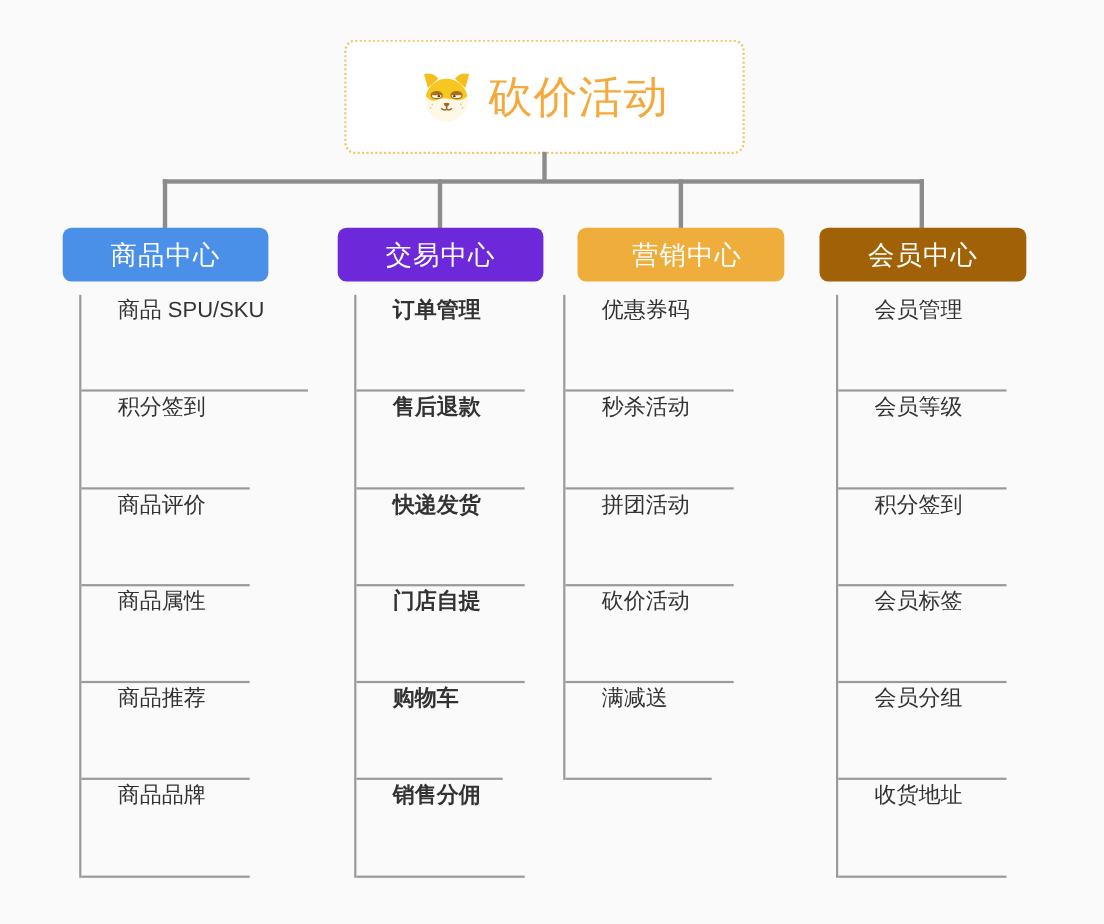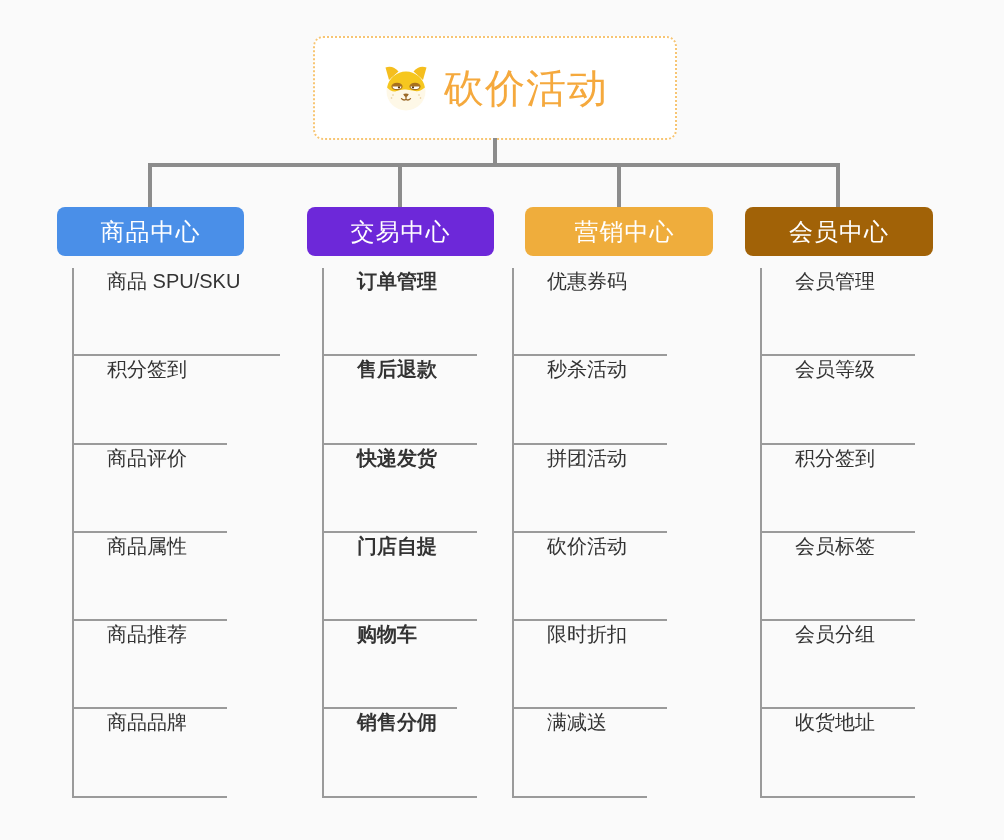--- a/index.html
+++ b/index.html
@@ -197,23 +197,20 @@
     <li>
         <span>秒杀活动</span>
       </li>
     <li>
         <span>拼团活动</span>
       </li>
     <li>
         <span>砍价活动</span>
       </li>
     <li>
-        <span>限时折扣</span>
-      </li>
-    <li>
         <span>满减送</span>
       </li>
   </ul>
 
   <ul class="children children-4">
     <li>
         <span>会员管理</span>
       </li>
     <li>
         <span>会员等级</span>

